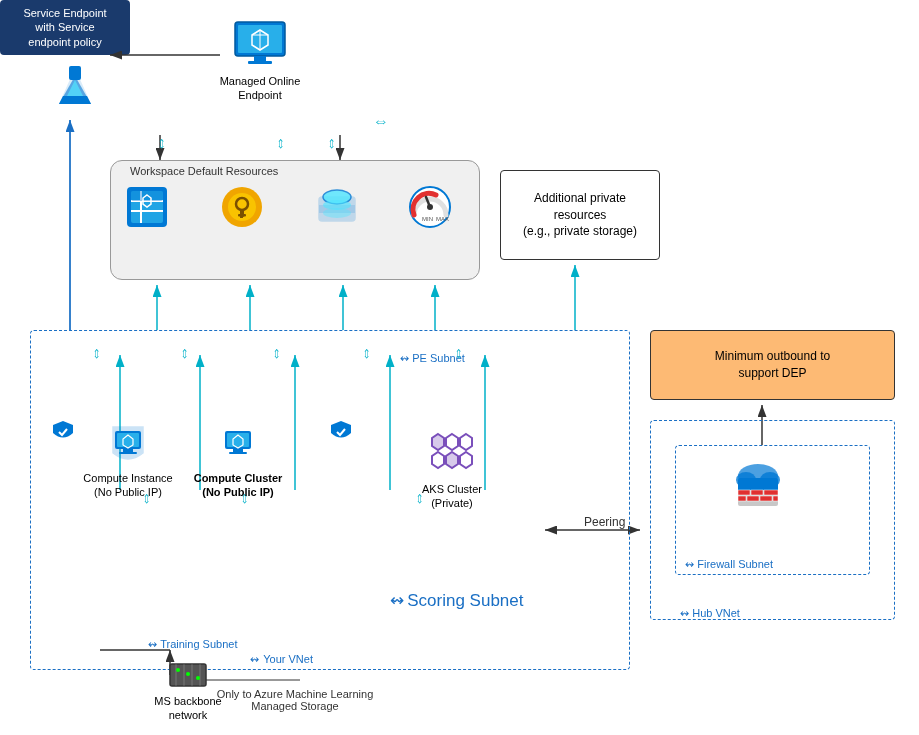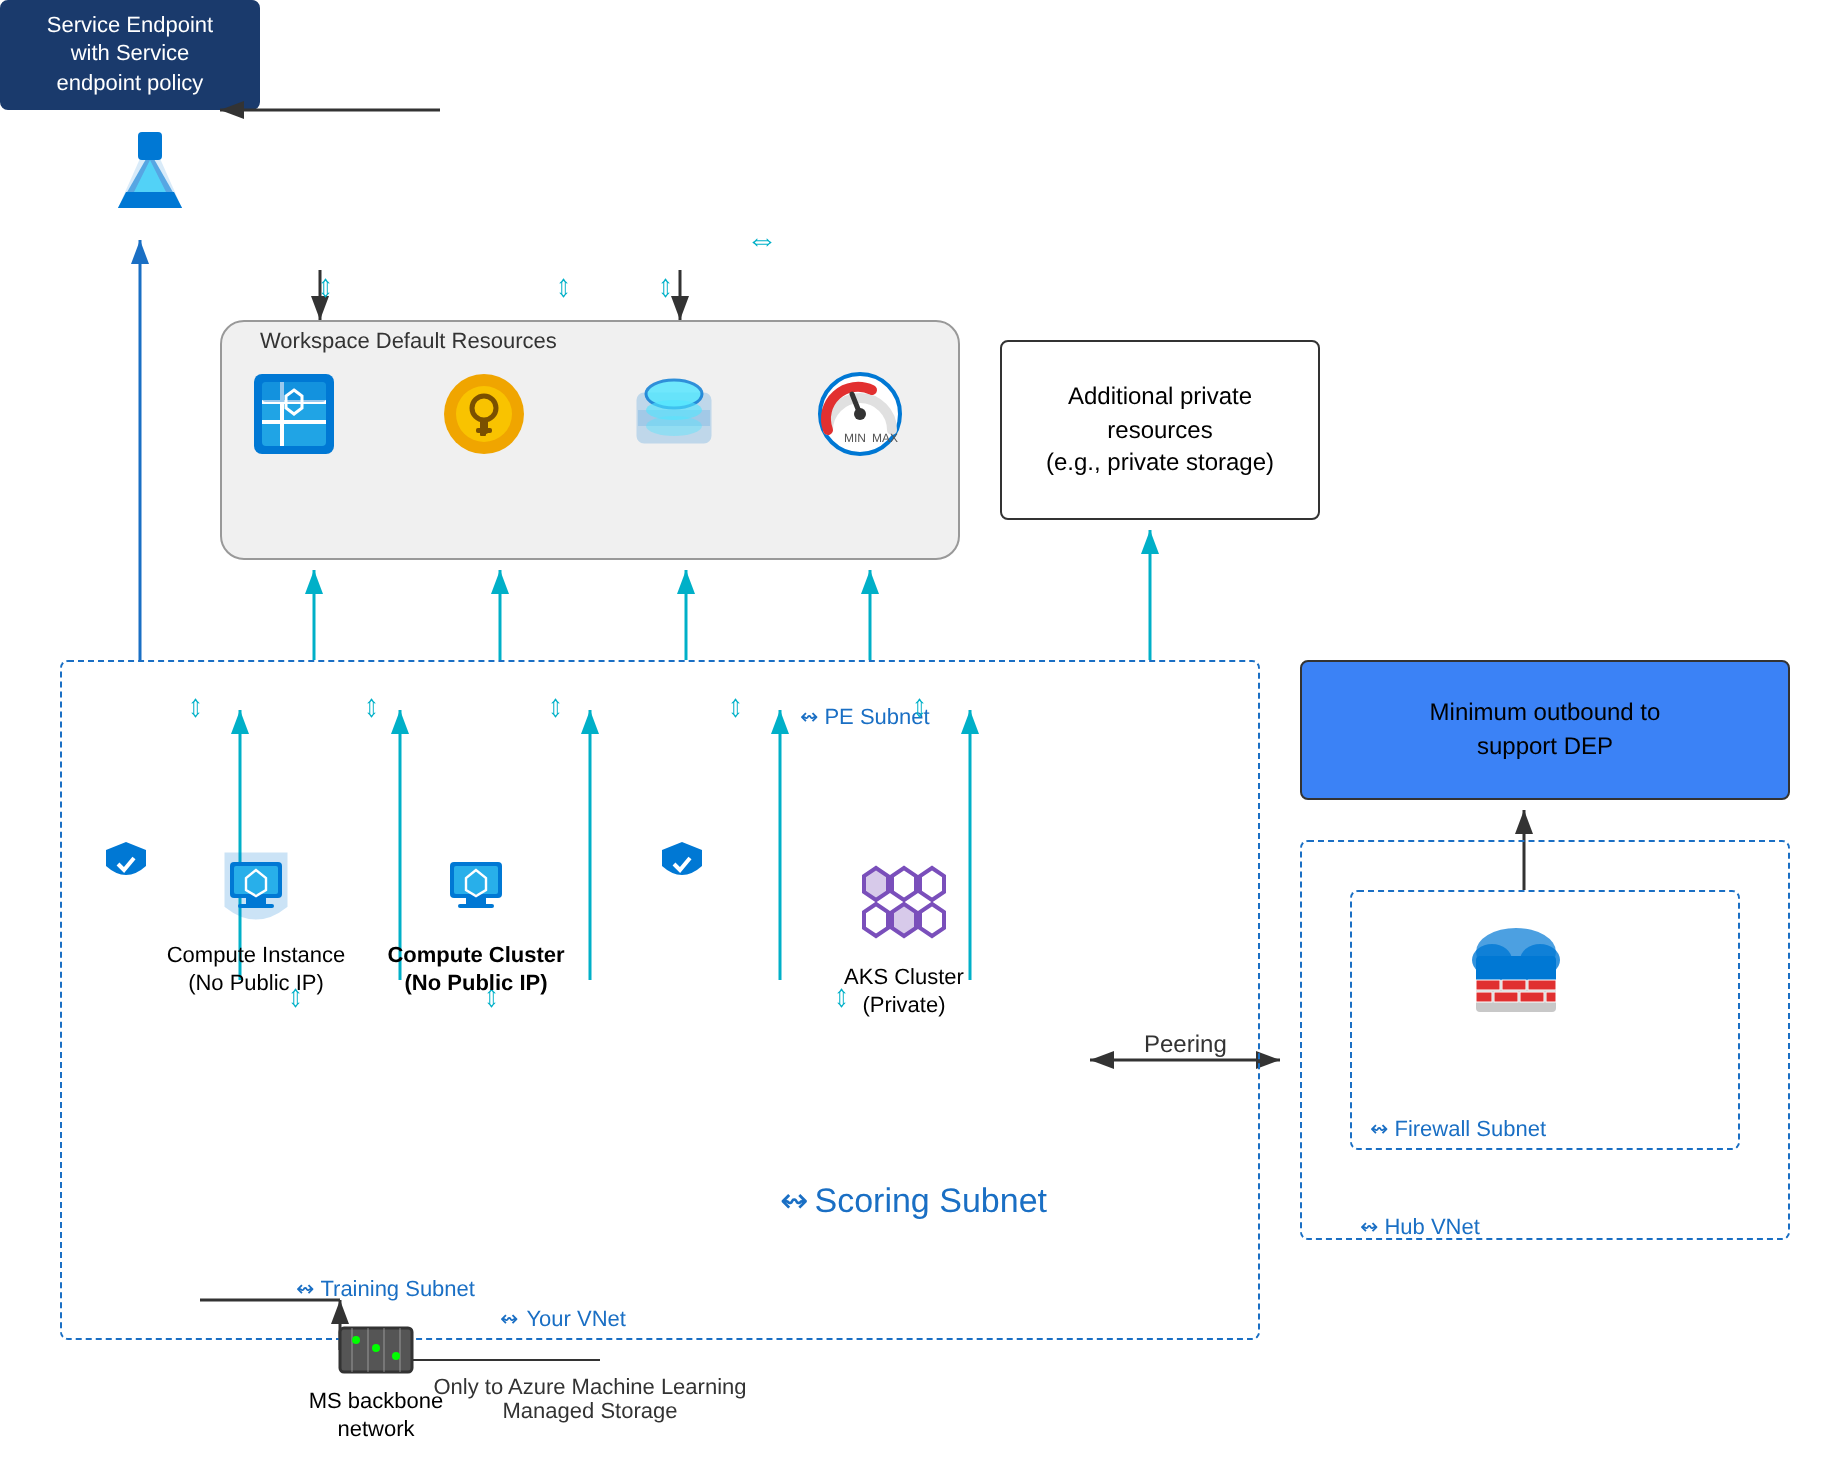--- a/index.html
+++ b/index.html
@@ -71,21 +71,21 @@
       line-height: 1.4;
       padding: 6px;
     }
 
     
     .min-outbound-box {
       left: 650px; top: 330px;
       width: 245px; height: 70px;
       border-color: #333;
       border-style: solid;
-      background: #3b82f6;
+      background: #fdba74;
       border-radius: 4px;
       display: flex;
       align-items: center;
       justify-content: center;
       text-align: center;
       font-size: 12px;
       line-height: 1.4;
       padding: 6px;
     }
 
@@ -209,20 +209,35 @@
 
     <svg width="52" height="52" viewBox="0 0 52 52">
       <polygon points="10,44 26,8 42,44" fill="#0078d4" opacity="0.15"></polygon>
       <polygon points="10,44 26,16 42,44" fill="#0078d4" opacity="0.6"></polygon>
       <rect x="20" y="6" width="12" height="14" rx="2" fill="#0078d4"></rect>
       <polygon points="14,44 26,20 38,44" fill="#50e6ff" opacity="0.7"></polygon>
       <polygon points="10,44 42,44 38,36 14,36" fill="#0078d4"></polygon>
     </svg>
   </div>
 
+  <div class="icon-block" style="left:200px; top:20px; width:120px;">
+
+    <svg width="60" height="50" viewBox="0 0 60 50">
+      <rect x="5" y="2" width="50" height="34" rx="3" fill="#0078d4" stroke="#005a9e" stroke-width="1.5"></rect>
+      <rect x="8" y="5" width="44" height="28" rx="1" fill="#50e6ff" opacity="0.5"></rect>
+
+      <polygon points="30,10 22,15 22,25 30,30 38,25 38,15" fill="none" stroke="#fff" stroke-width="1.5"></polygon>
+      <line x1="30" y1="10" x2="30" y2="30" stroke="#fff" stroke-width="1"></line>
+      <line x1="22" y1="15" x2="38" y2="15" stroke="#fff" stroke-width="1"></line>
+      <rect x="24" y="36" width="12" height="5" fill="#0078d4"></rect>
+      <rect x="18" y="41" width="24" height="3" rx="1" fill="#0078d4"></rect>
+    </svg>
+    <span class="lbl" style="white-space:pre-line;">Managed Online
+Endpoint</span>
+  </div>
 
   <div class="box workspace-box"></div>
   <div style="position:absolute; left:130px; top:165px; font-size:11px; color:#333;">Workspace Default Resources</div>
 
   <div class="icon-block" style="left:125px; top:185px;">
     <svg width="44" height="44" viewBox="0 0 44 44">
       <rect x="2" y="2" width="40" height="40" rx="4" fill="#0078d4"></rect>
       <rect x="6" y="6" width="32" height="32" rx="2" fill="#50e6ff" opacity="0.4"></rect>
       <line x1="6" y1="16" x2="38" y2="16" stroke="#fff" stroke-width="2"></line>
       <line x1="6" y1="26" x2="38" y2="26" stroke="#fff" stroke-width="2"></line>
@@ -419,15 +434,15 @@
       <circle cx="20" cy="14" r="2" fill="#0f0"></circle>
       <circle cx="30" cy="18" r="2" fill="#0f0"></circle>
     </svg>
     <span class="lbl" style="white-space:pre-line;">MS backbone
 network</span>
   </div>
 
   <div style="position:absolute; left:210px; top:688px; font-size:11px; color:#333; width:170px; text-align:center;">Only to Azure Machine
 Learning Managed Storage</div>
 
-  <div style="position:absolute; left:572px; top:515px; font-size:12px; color:#333; font-weight:500;">Peering</div>
+  <div style="position:absolute; left:584px; top:515px; font-size:12px; color:#333; font-weight:500;">Peering</div>
 
 </div>
 
 </body></html>

